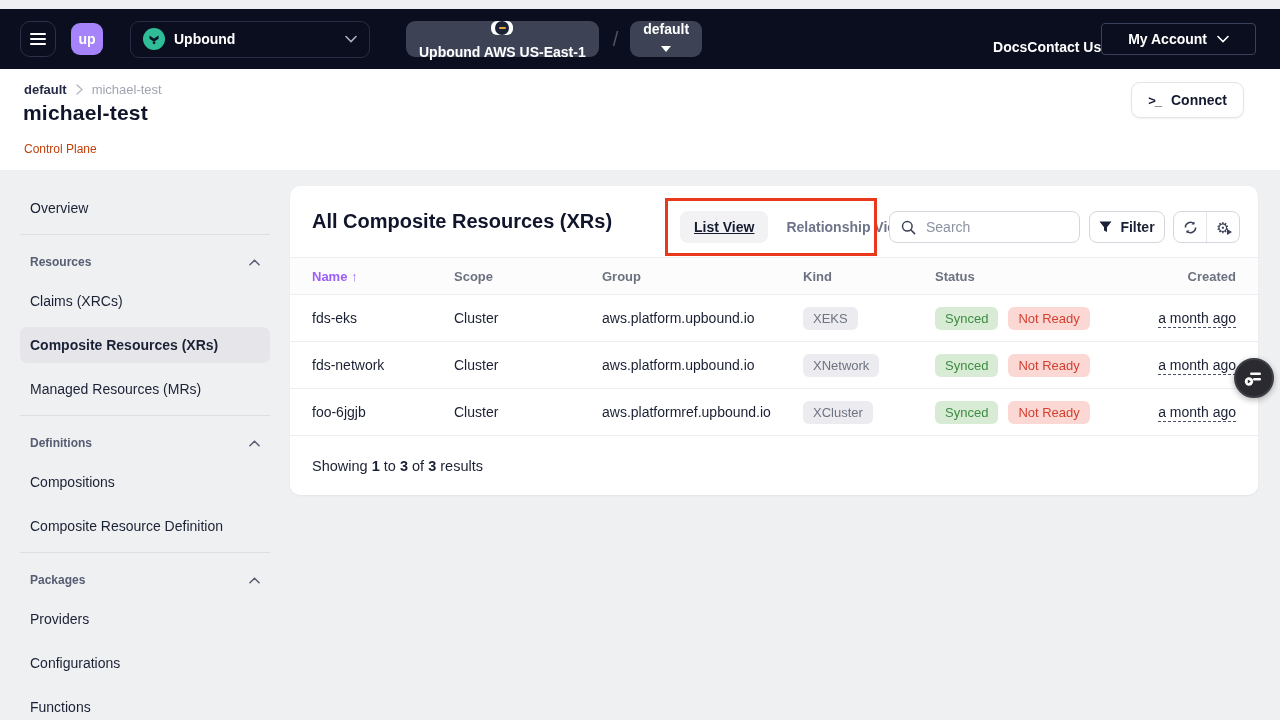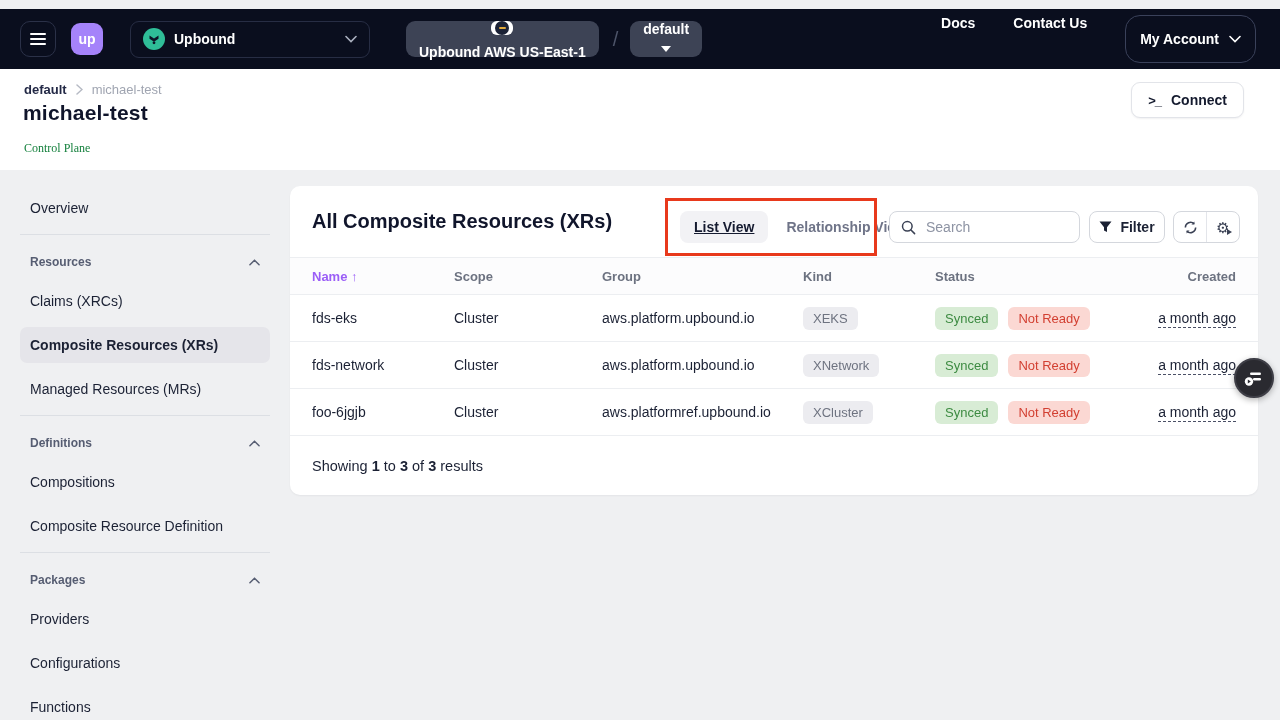--- a/index.html
+++ b/index.html
@@ -18,31 +18,31 @@
   .org-icon{width:22px;height:22px;flex:0 0 auto;}
   .nav-label{color:#fff;font-weight:bold;font-size:14px;white-space:nowrap;}
   .org-select .chev{margin-left:auto;}
   .pill{margin-left:36px;height:36px;background:#3d4355;border-radius:9px;display:flex;align-items:center;padding:0 13px;gap:9px;cursor:pointer;flex-direction:column;}
   .pill.ns{margin-left:12px;}
   .cp-icon{width:22px;height:22px;background:#fff;border-radius:6px;display:flex;align-items:center;justify-content:center;}
   .cp-icon .dot{width:14px;height:14px;background:#1b2236;border-radius:50%;display:flex;align-items:center;justify-content:center;}
   .cp-icon .dash{width:7px;height:2px;background:#e0a93c;border-radius:1px;}
   .caret{width:0;height:0;border-left:5px solid transparent;border-right:5px solid transparent;border-top:6px solid #fff;}
   .slash{color:#4d5469;font-size:20px;margin-left:14px;font-weight:400;}
-  .nav-right{margin-left:auto;display:flex;align-items:flex-start;gap:38px;margin-right:24px;}
+  .nav-right{margin-left:auto;display:flex;align-items:flex-end;margin-right:24px;}
   .nav-link{color:#fff;font-weight:bold;font-size:14px;cursor:pointer;}
-  .account-btn{height:48px;border:1px solid #3a415a;border-radius:15px;padding:0 14px;display:flex;align-items:center;gap:10px;color:#fff;font-weight:bold;font-size:14px;cursor:pointer;background:transparent;}
+  .account-btn{height:32px;border:1px solid #3a415a;border-radius:4px;padding:0 26px;display:flex;align-items:center;gap:10px;color:#fff;font-weight:bold;font-size:14px;cursor:pointer;background:transparent;}
   
   .page-header{position:absolute;top:60px;left:0;width:1280px;height:110px;background:#fff;}
   .breadcrumb{position:absolute;left:24px;top:22px;display:flex;align-items:center;gap:9px;font-size:13px;}
   .crumb-root{color:#232946;font-weight:600;cursor:pointer;}
   .crumb-sep{color:#b6bac4;font-size:13px;}
   .crumb-cur{color:#a0a5b1;}
   .page-title{position:absolute;left:23px;top:41px;font-size:21px;font-weight:bold;color:#10152b;letter-spacing:.2px;}
-  .page-sub{position:absolute;left:24px;top:133px;font-size:12px;color:#15803d;font-family:Liberation Serif, serif;}
+  .page-sub{position:absolute;left:24px;top:133px;font-size:12px;color:#c2410c;}
   .page-sub{top:auto;bottom:14px;}
   .connect-btn{position:absolute;right:36px;top:22px;height:36px;box-sizing:border-box;border:1px solid #e2e4e9;border-radius:9px;background:#fff;display:flex;align-items:center;gap:10px;padding:0 16px;font-weight:bold;font-size:14px;color:#141a2e;cursor:pointer;box-shadow:0 1px 2px rgba(16,24,40,.06);}
   .term-glyph{font-weight:bold;font-size:13px;letter-spacing:-1px;color:#141a2e;}
   
   .sidebar{position:absolute;left:20px;top:190px;width:250px;}
   .side-item{height:36px;display:flex;align-items:center;padding:0 10px;margin-bottom:8px;font-size:14px;color:#1b2134;border-radius:7px;cursor:pointer;}
   .side-item.active{background:#e5e5ea;font-weight:bold;}
   .side-divider{height:1px;background:#dcdfe4;margin:6px 0 10px;}
   .side-header{height:34px;display:flex;align-items:center;justify-content:space-between;padding:0 10px;font-size:12px;font-weight:bold;color:#565d72;cursor:pointer;margin-bottom:4px;}
   .chev-up{width:11px;height:11px;}

